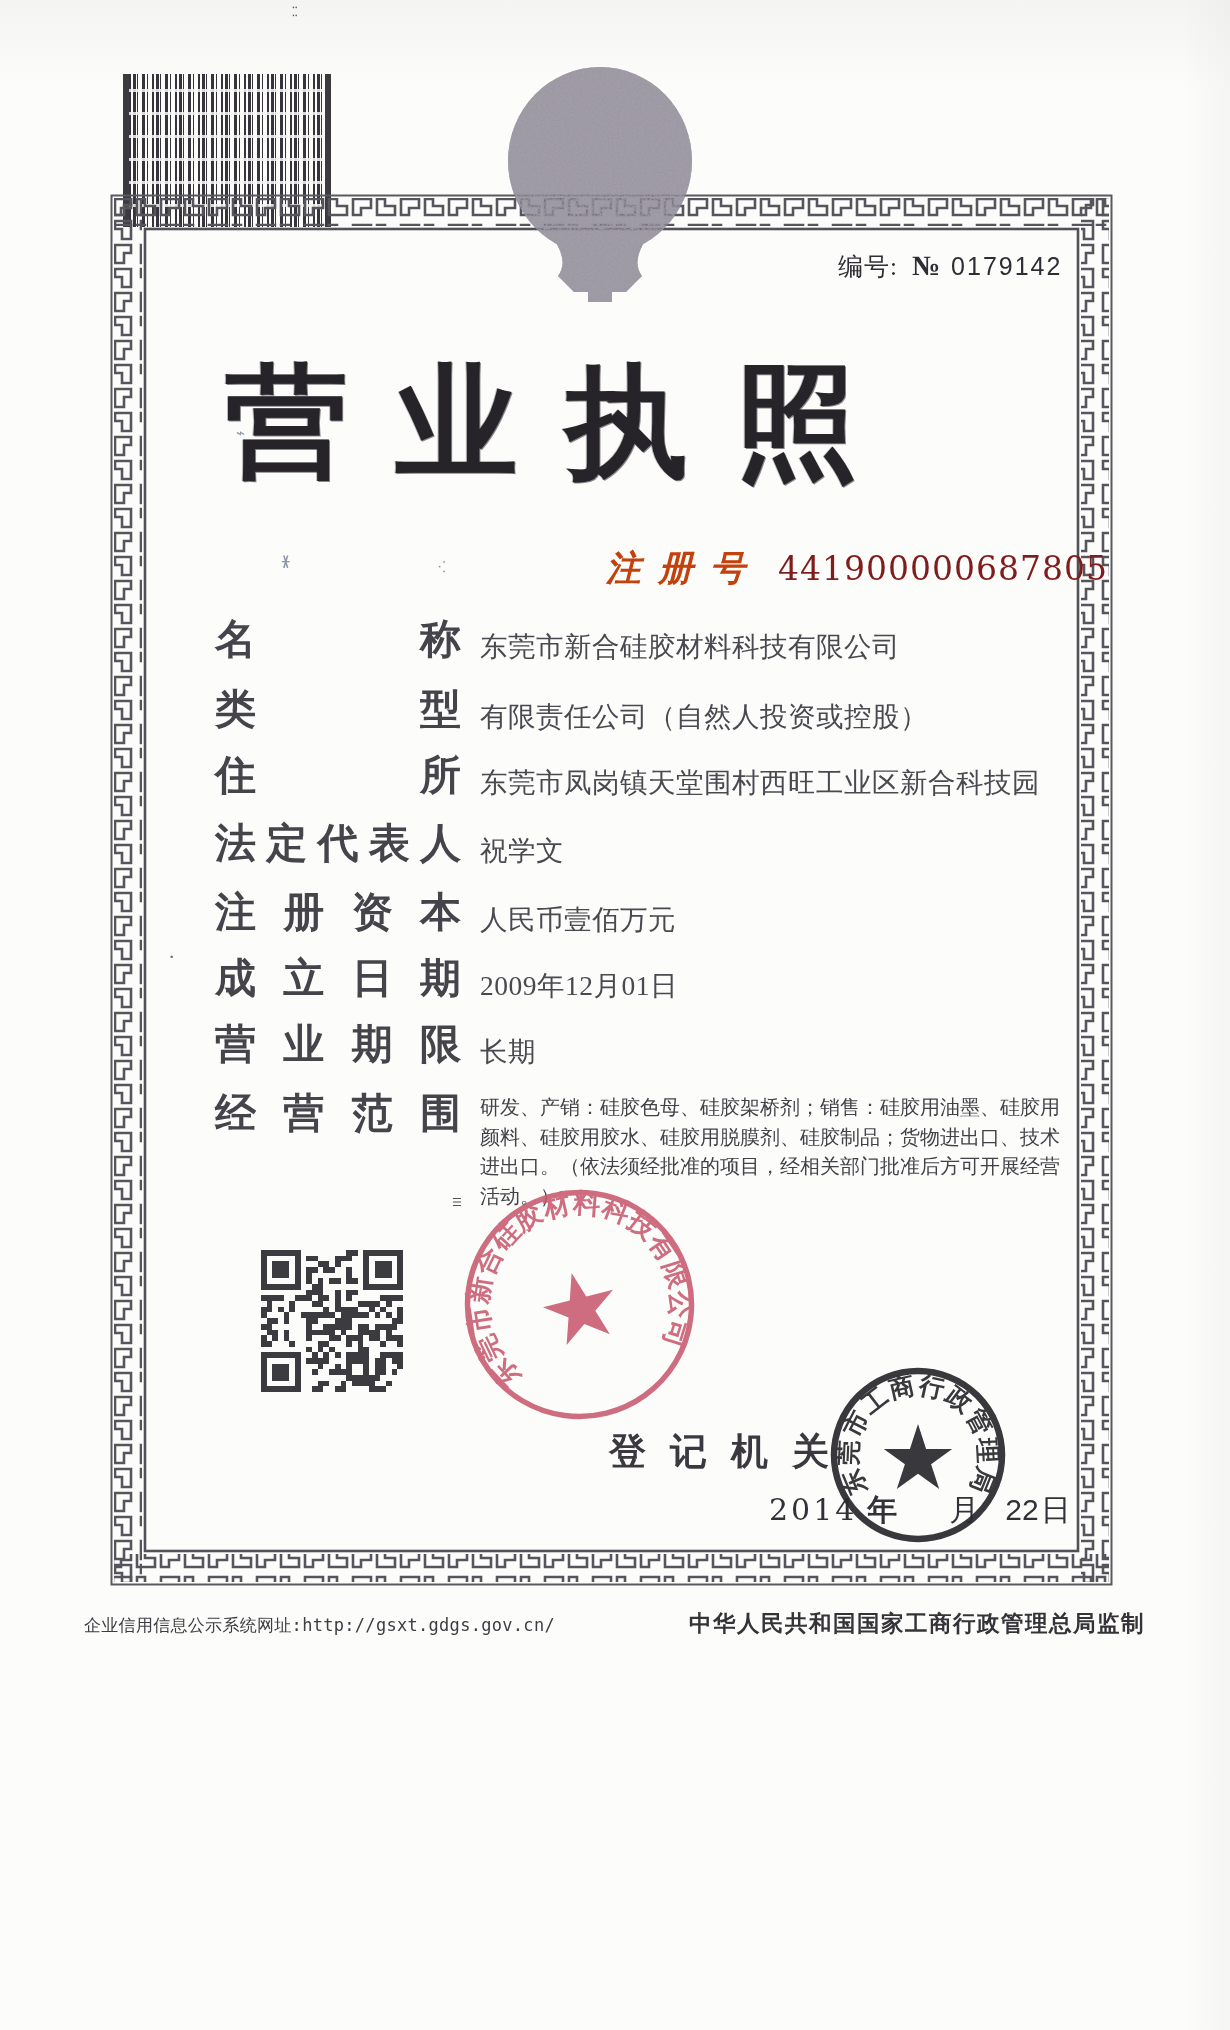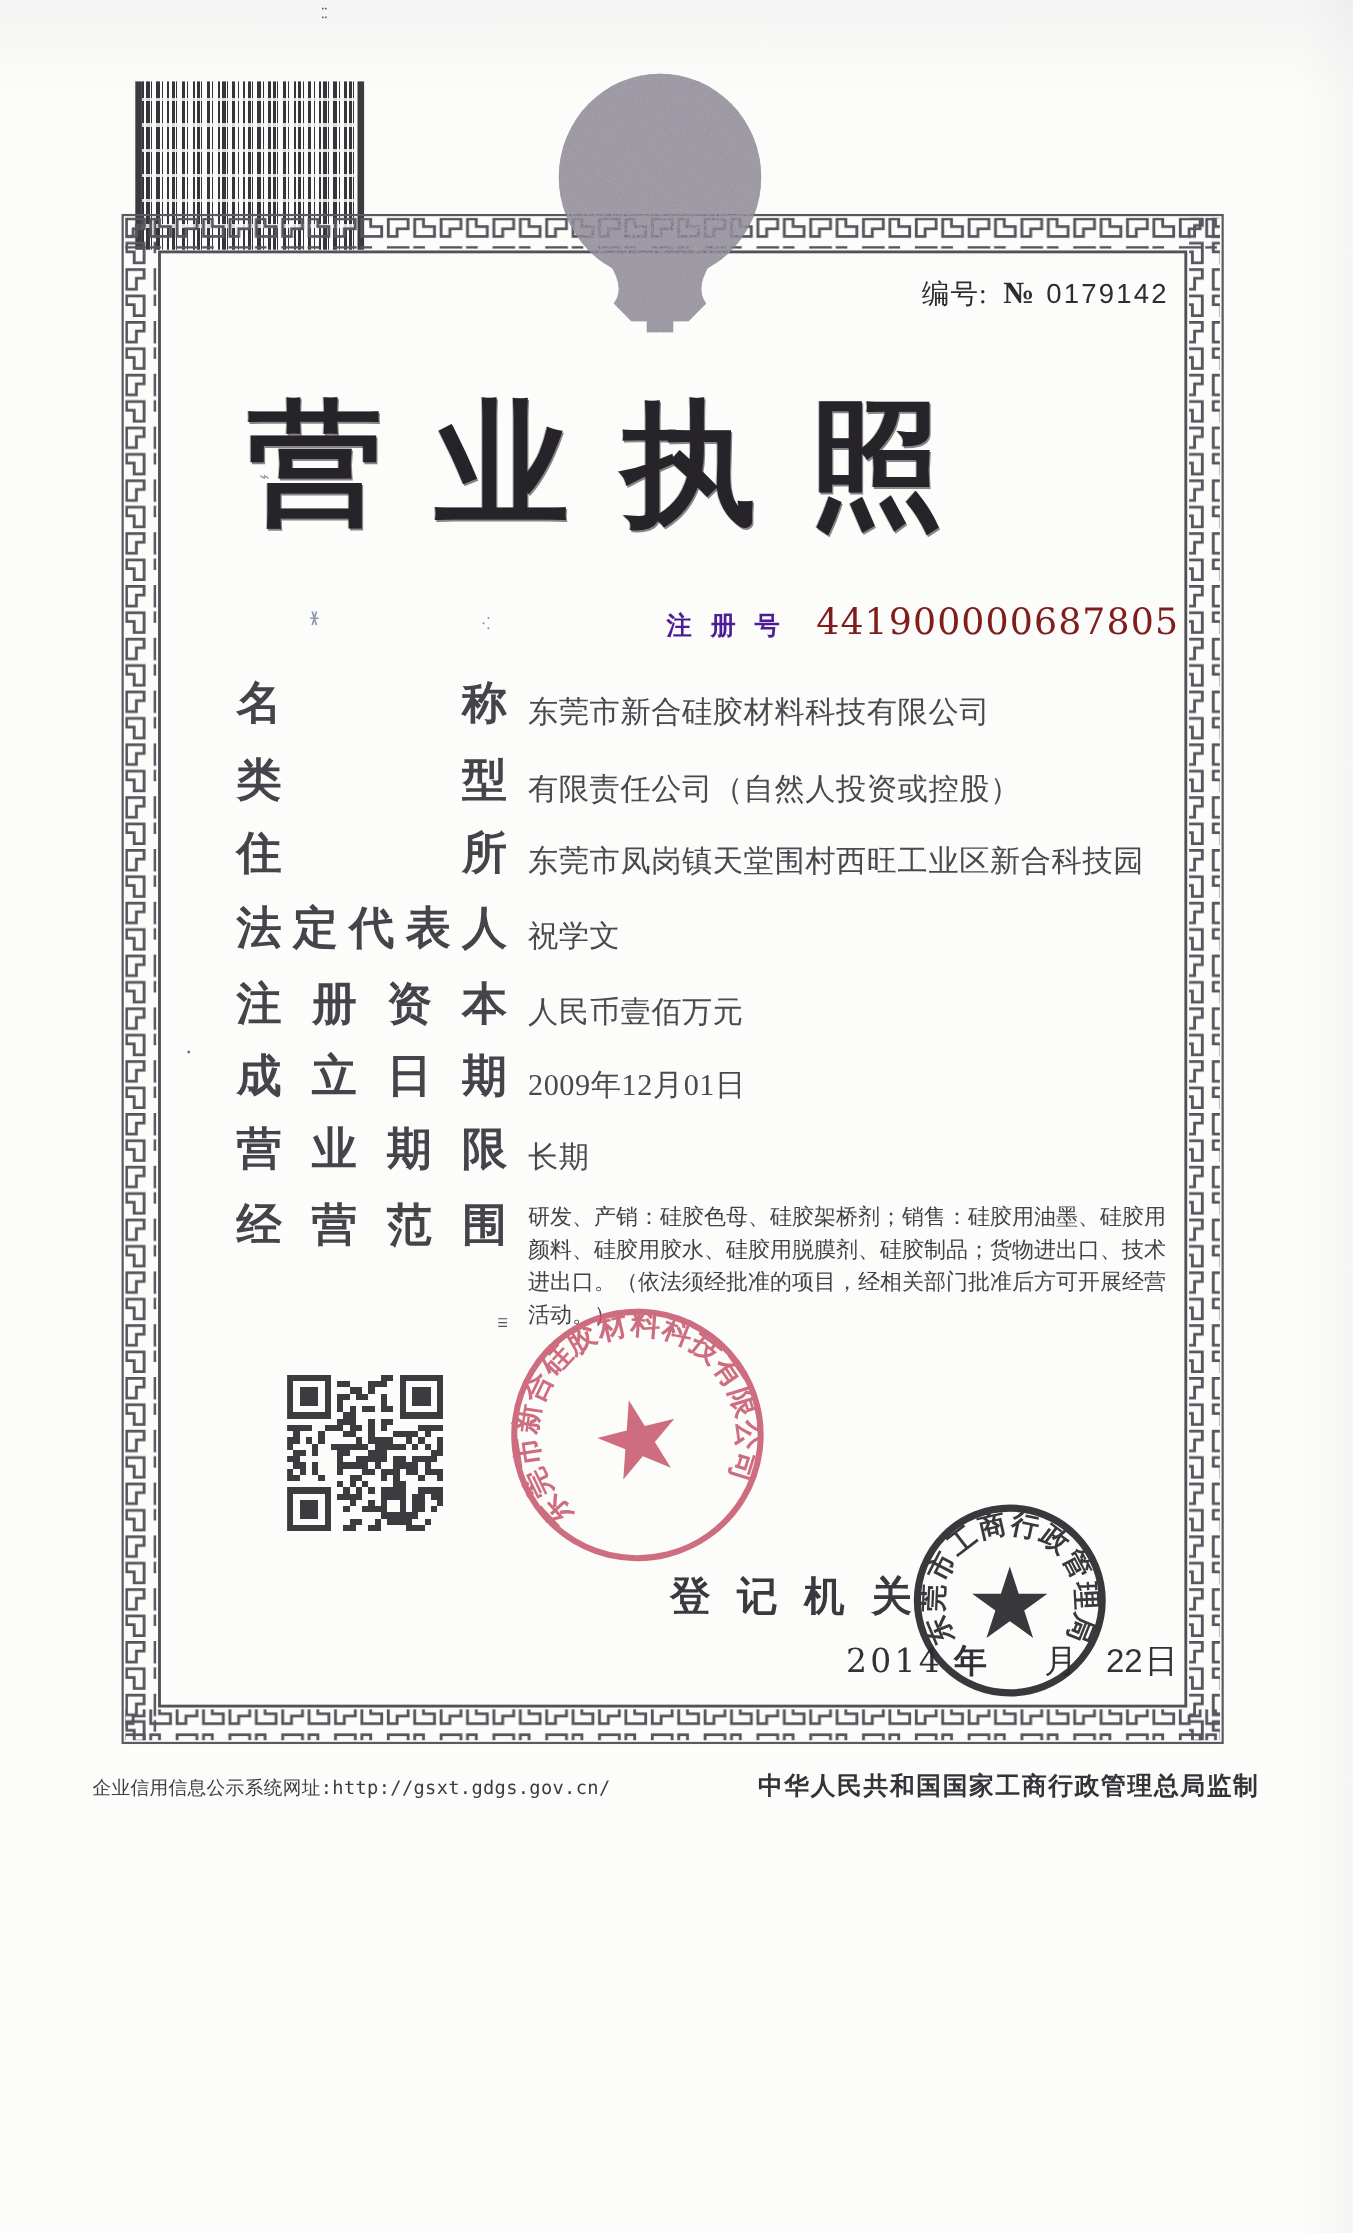--- a/index.html
+++ b/index.html
@@ -26,21 +26,21 @@
   .serial .num{font-family:Liberation Sans, sans-serif;font-size:25px;letter-spacing:2px;}
   
   .emblem{position:absolute;left:498px;top:64px;z-index:3;}
   
   .title{position:absolute;left:0;top:342px;width:1083px;text-align:center;
     font-family:"Liberation Sans",sans-serif;font-weight:900;font-size:122px;
     letter-spacing:48px;padding-left:48px;box-sizing:border-box;color:#262329;
     text-shadow:1px 1px 0 rgba(38,35,41,.55), -1px 0 0 rgba(38,35,41,.3);}
   
   .regrow{position:absolute;left:606px;top:545px;white-space:nowrap;}
-  .reglabel{font-size:23px;letter-spacing:17px;color:#4c1d95;font-weight:600;}
+  .reglabel{font-size:35px;letter-spacing:17px;color:#c2410c;font-weight:600;font-style:italic;}
   .regvalue{font-family:"DejaVu Serif",serif;font-size:33px;color:#7f1d1d;letter-spacing:1px;margin-left:12px;}
   
   .fields{position:absolute;left:215px;top:0;width:880px;}
   .field-row{position:absolute;left:0;width:880px;height:62px;}
   .field-row:nth-child(1){top:616px}.field-row:nth-child(2){top:686px}
   .field-row:nth-child(3){top:752px}.field-row:nth-child(4){top:820px}
   .field-row:nth-child(5){top:889px}.field-row:nth-child(6){top:955px}
   .field-row:nth-child(7){top:1021px}.field-row:nth-child(8){top:1090px}
   .field-label{display:flex;justify-content:space-between;width:246px;
     font-size:41px;font-weight:600;color:#46444b;line-height:1.15;}

